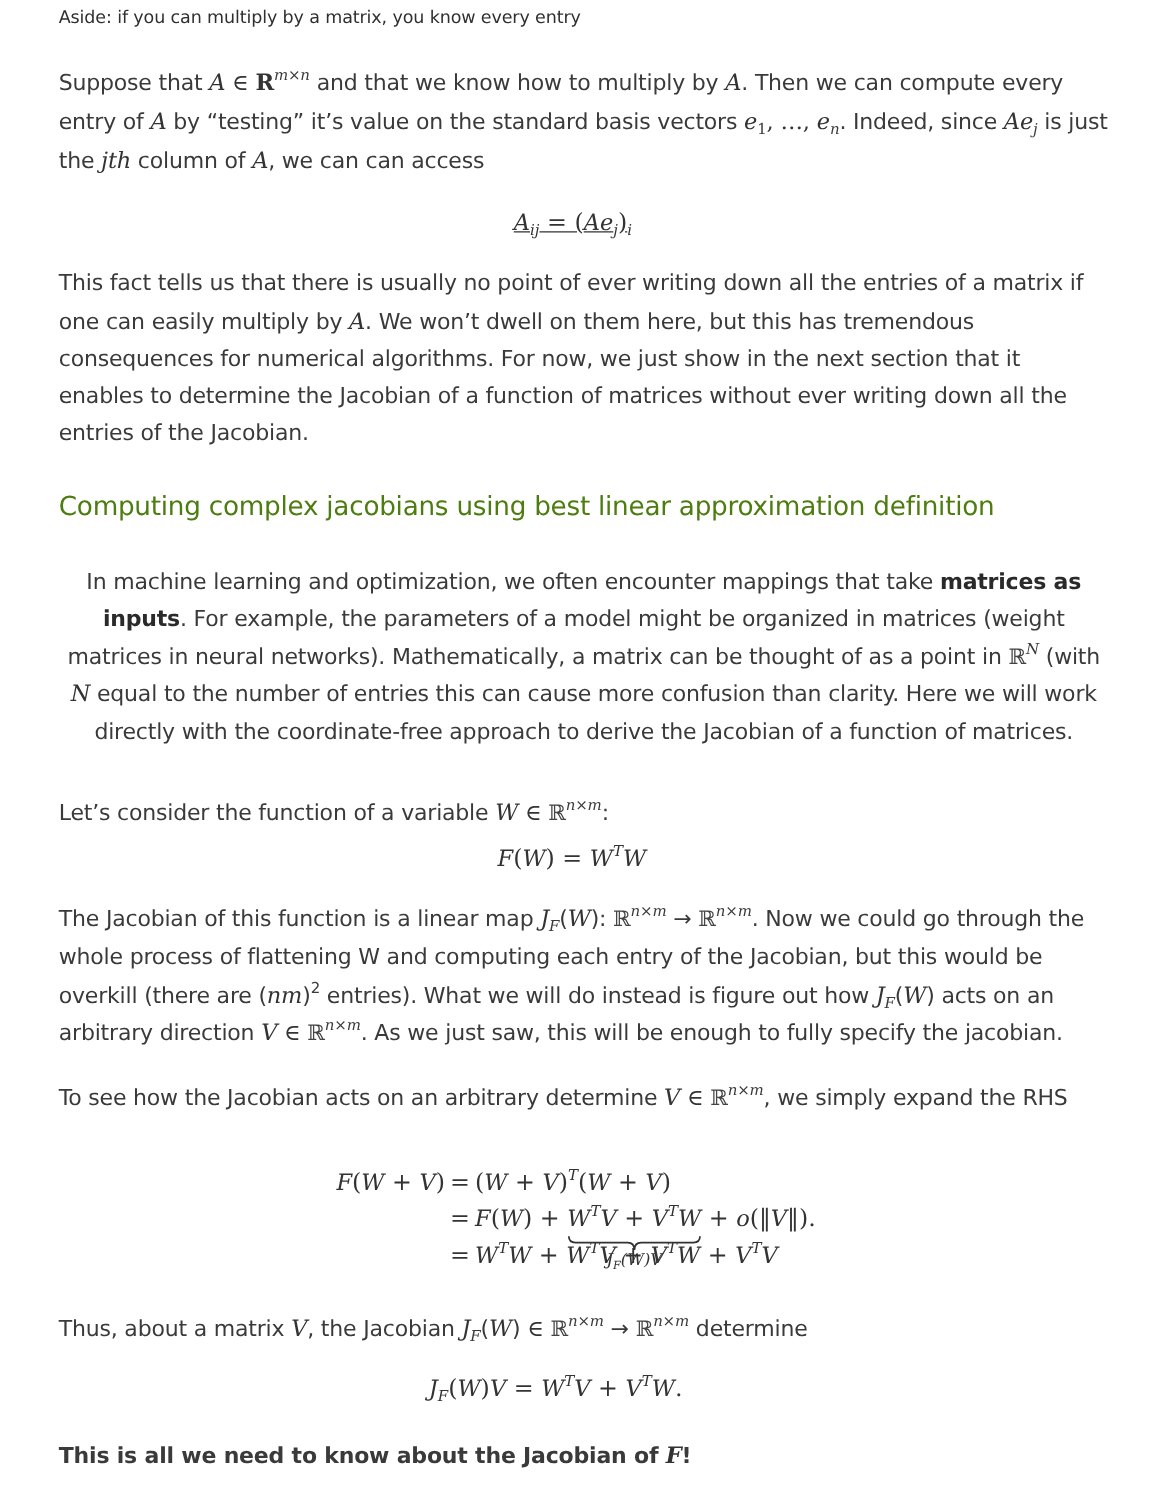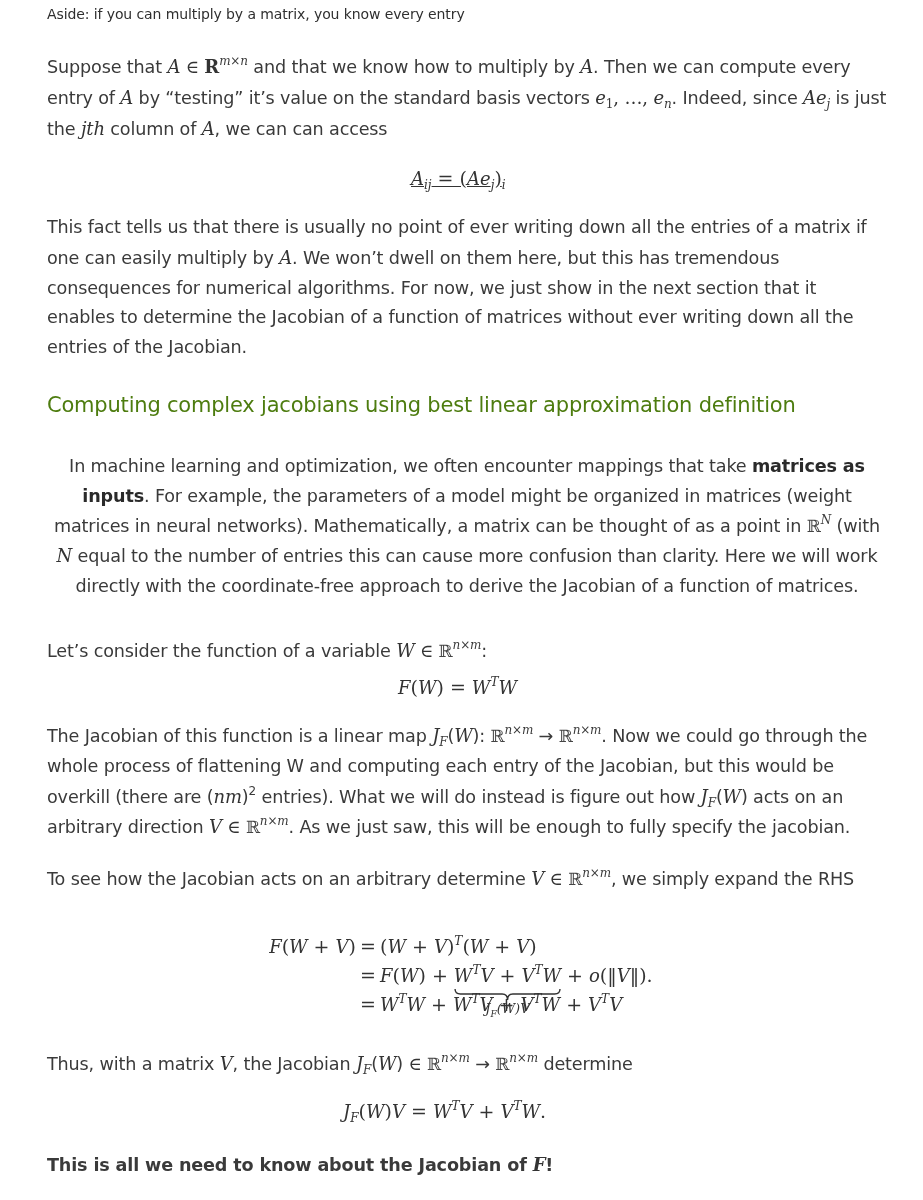--- a/index.html
+++ b/index.html
@@ -186,21 +186,21 @@
       <span class="lhs"></span><span class="eq">=</span><span class="m">F</span>(<span class="m">W</span>) + <span class="brace-wrap"><span class="m">W</span><sup class="ms">T</sup><span class="m">V</span> + <span class="m">V</span><sup class="ms">T</sup><span class="m">W</span><svg class="brace-svg" viewBox="0 0 100 14" preserveAspectRatio="none">
             <path d="M1 1 Q1 6 6 6 L45 6 Q50 6 50 12 Q50 6 55 6 L94 6 Q99 6 99 1" fill="none" stroke="#333" stroke-width="1.4" vector-effect="non-scaling-stroke"></path>
           </svg><span class="brace-label">J<sub style="font-size:9px;">F</sub>(W)V</span></span> + <span class="m">o</span>(‖<span class="m">V</span>‖).
     </div>
     <div class="align-row">
       <span class="lhs"></span><span class="eq">=</span><span class="m">W</span><sup class="ms">T</sup><span class="m">W</span> + <span class="m">W</span><sup class="ms">T</sup><span class="m">V</span> + <span class="m">V</span><sup class="ms">T</sup><span class="m">W</span> + <span class="m">V</span><sup class="ms">T</sup><span class="m">V</span>
     </div>
   </div>
 
   <div class="para" style="top:1049px;">
-    <span>Thus, with a matrix </span><span class="m">V</span><span>, the Jacobian </span><span class="m">J</span><sub class="ms">F</sub>(<span class="m">W</span>) <span class="mr">∈</span> <span class="bbR">ℝ</span><sup class="ms">n×m</sup> → <span class="bbR">ℝ</span><sup class="ms">n×m</sup> <span> determine</span>
+    <span>Thus, about a matrix </span><span class="m">V</span><span>, the Jacobian </span><span class="m">J</span><sub class="ms">F</sub>(<span class="m">W</span>) <span class="mr">∈</span> <span class="bbR">ℝ</span><sup class="ms">n×m</sup> → <span class="bbR">ℝ</span><sup class="ms">n×m</sup> <span> determine</span>
   </div>
 
   <div class="display" style="left:343px; top:1100px;">
     <span class="m">J</span><sub class="ms">F</sub>(<span class="m">W</span>)<span class="m">V</span> = <span class="m">W</span><sup class="ms">T</sup><span class="m">V</span> + <span class="m">V</span><sup class="ms">T</sup><span class="m">W</span>.
   </div>
 
   <div class="para" style="top:1150px;font-weight:bold;">
     <span>This is all we need to know about the Jacobian of </span><span class="m">F</span><span>!</span>
   </div>
 

